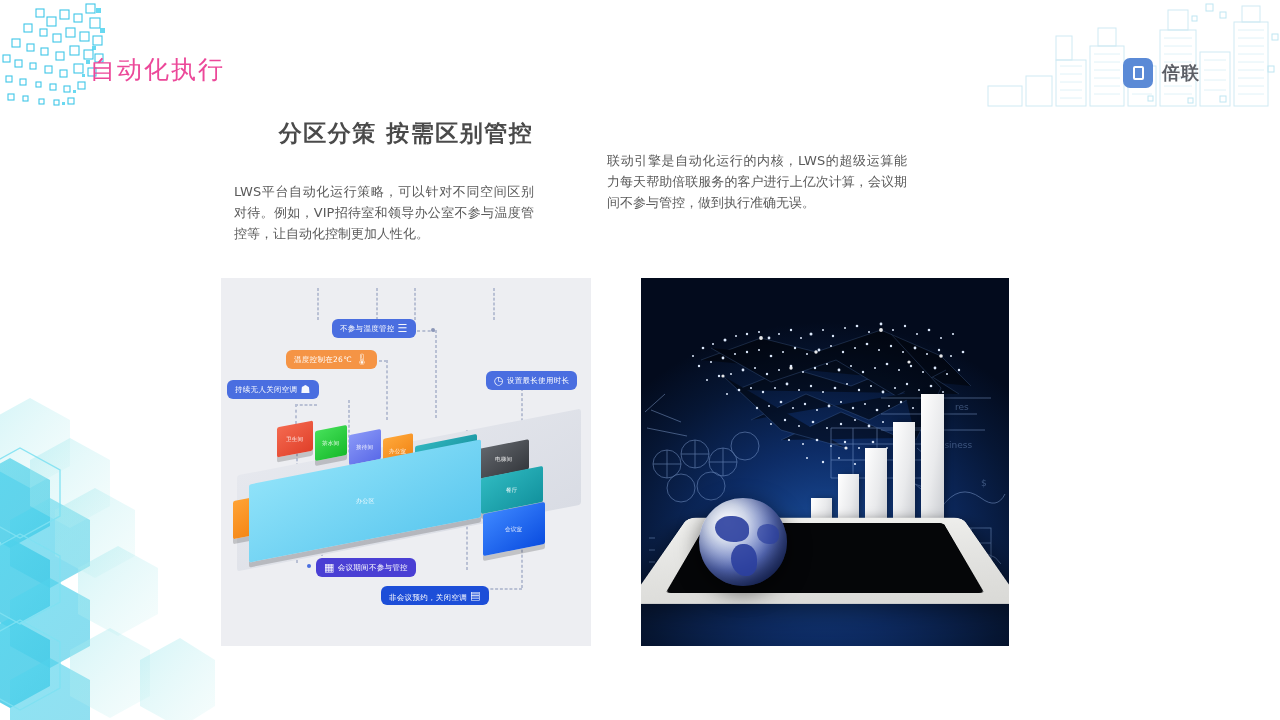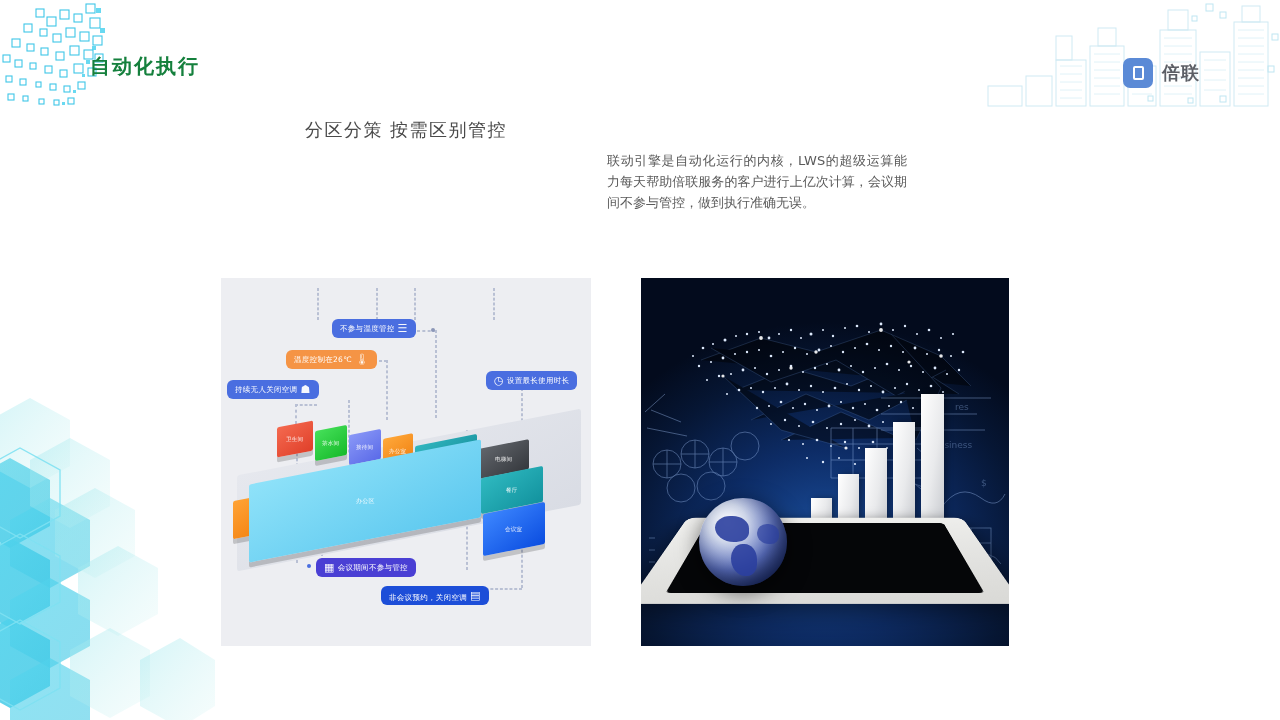--- a/index.html
+++ b/index.html
@@ -13,22 +13,22 @@
   
   .deco { position:absolute; pointer-events:none; }
 
   #deco-pixels { left:0; top:0; width:110px; height:115px; }
   #deco-city   { right:0; top:0; width:300px; height:110px; }
   #deco-hex    { left:0; bottom:0; width:215px; height:360px; }
 
   
   .page-title {
     position:absolute; left:90px; top:53px;
-    font-size:20px; letter-spacing:2px;
-    color:#15803d; font-weight:700;
+    font-size:25px; letter-spacing:2px;
+    color:#ec4899; font-weight:400;
     white-space:nowrap;
   }
 
   .brand {
     position:absolute; right:80px; top:58px;
     display:flex; align-items:center; gap:9px;
   }
   .brand-mark {
     width:30px; height:30px; border-radius:7px;
     background:#5b8ad6;
@@ -43,21 +43,21 @@
     font-size:18px; color:#5c5f66; font-weight:700;
     letter-spacing:1px;
   }
 
   
   .col { position:absolute; top:118px; width:372px; }
   .col.left  { left:220px; }
   .col.right { left:605px; }
 
   .col h2 {
-    font-size:18px; font-weight:400; color:#4a4a4a;
+    font-size:23px; font-weight:700; color:#4a4a4a;
     letter-spacing:1.5px; text-align:center;
     white-space:nowrap;
   }
   .col p {
     margin-top:32px;
     font-size:13px; line-height:1.62;
     color:#5a5a5a; text-align:justify;
     width:300px;
   }
   .col.left p  { margin-left:14px; }
@@ -266,20 +266,21 @@
 
 <div class="brand">
   <span class="brand-mark">
       <i></i>
     </span>
   <span class="brand-name">倍联</span>
 </div>
 
 <div class="col left">
   <h2>分区分策 按需区别管控</h2>
+  <p>LWS平台自动化运行策略，可以针对不同空间区别对待。例如，VIP招待室和领导办公室不参与温度管控等，让自动化控制更加人性化。</p>
 </div>
 
 <div class="col right">
   <p>联动引擎是自动化运行的内核，LWS的超级运算能力每天帮助倍联服务的客户进行上亿次计算，会议期间不参与管控，做到执行准确无误。</p>
 </div>
 
 <div class="panel" id="panel-floorplan">
 
   <div class="lead" style="left:214px; top:52px;  width:1px;  height:88px;"></div>
   <div class="lead" style="left:196px; top:52px;  width:19px; height:1px;"></div>

